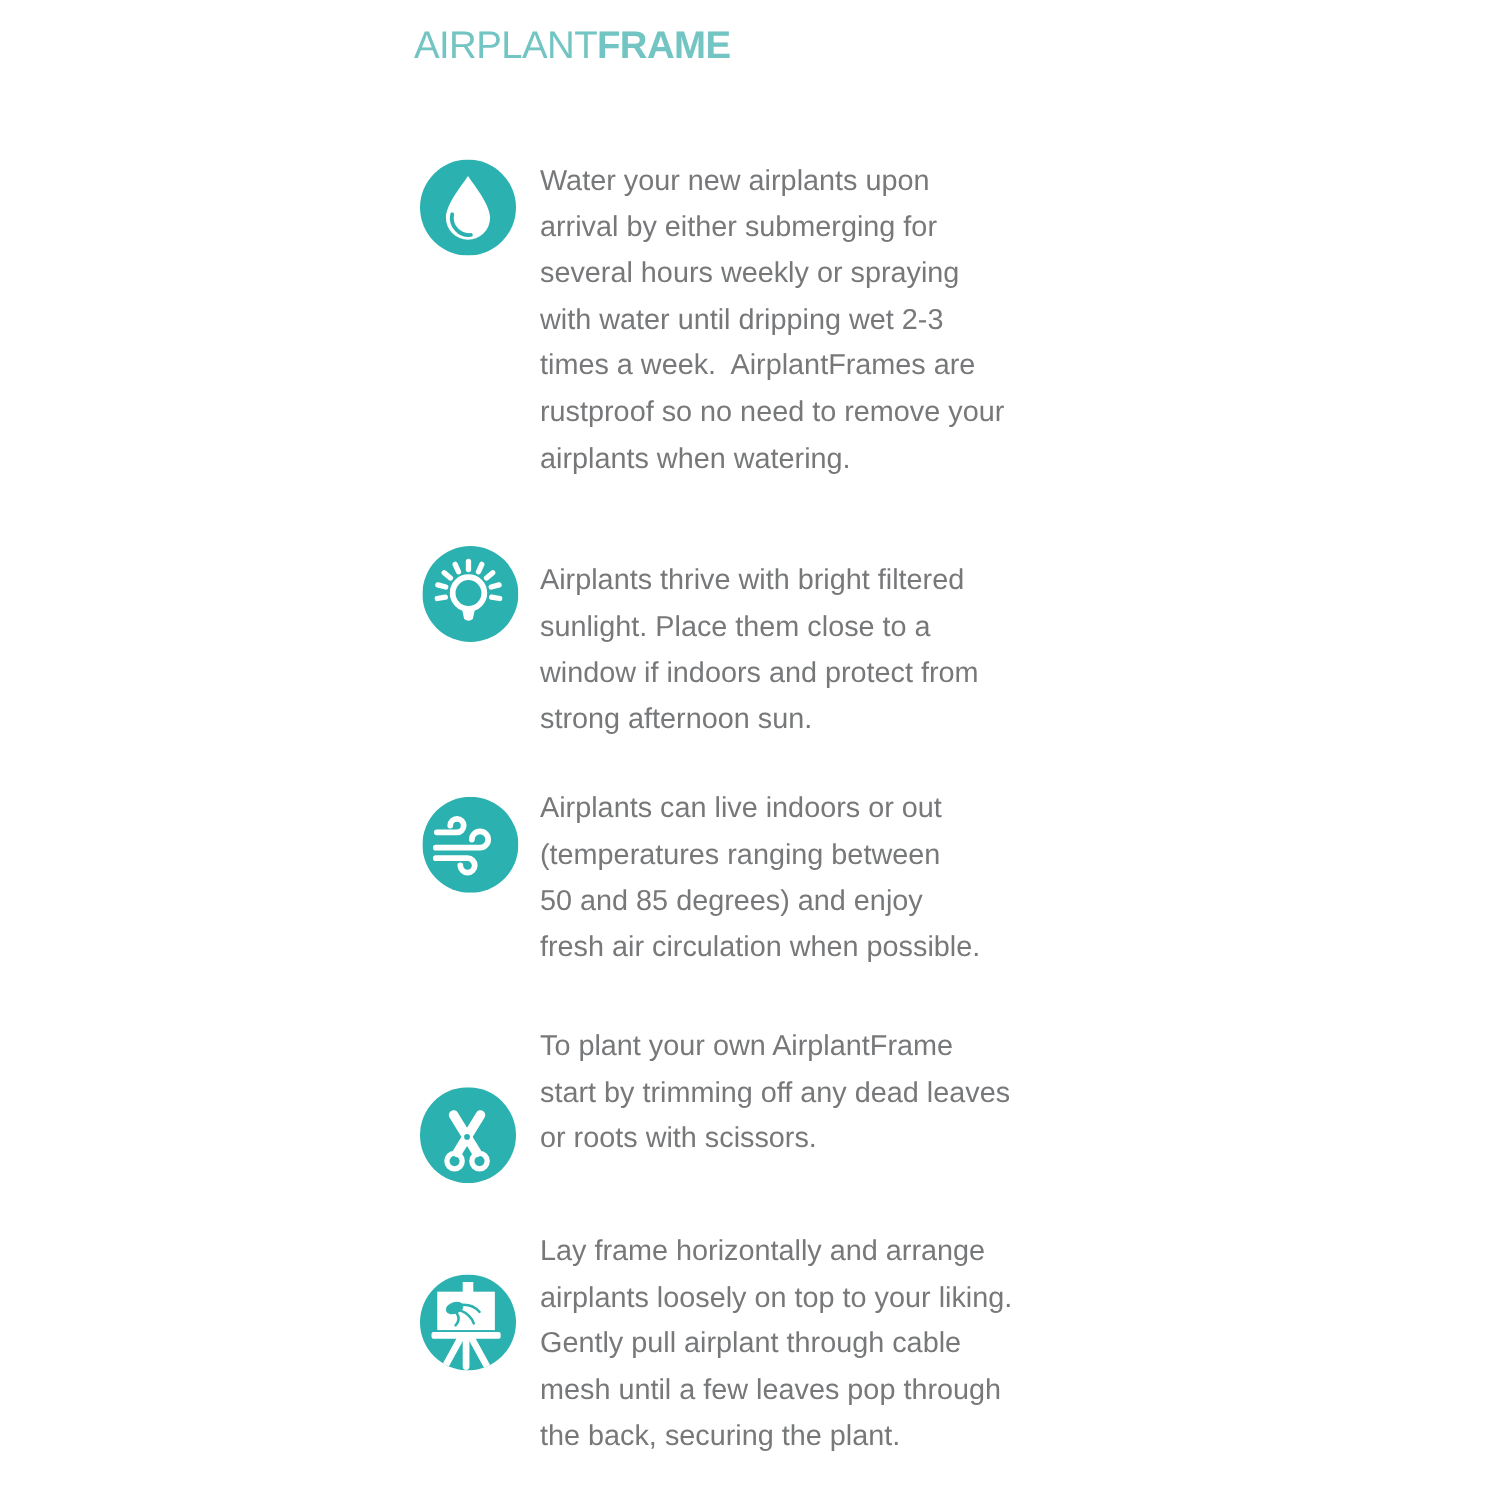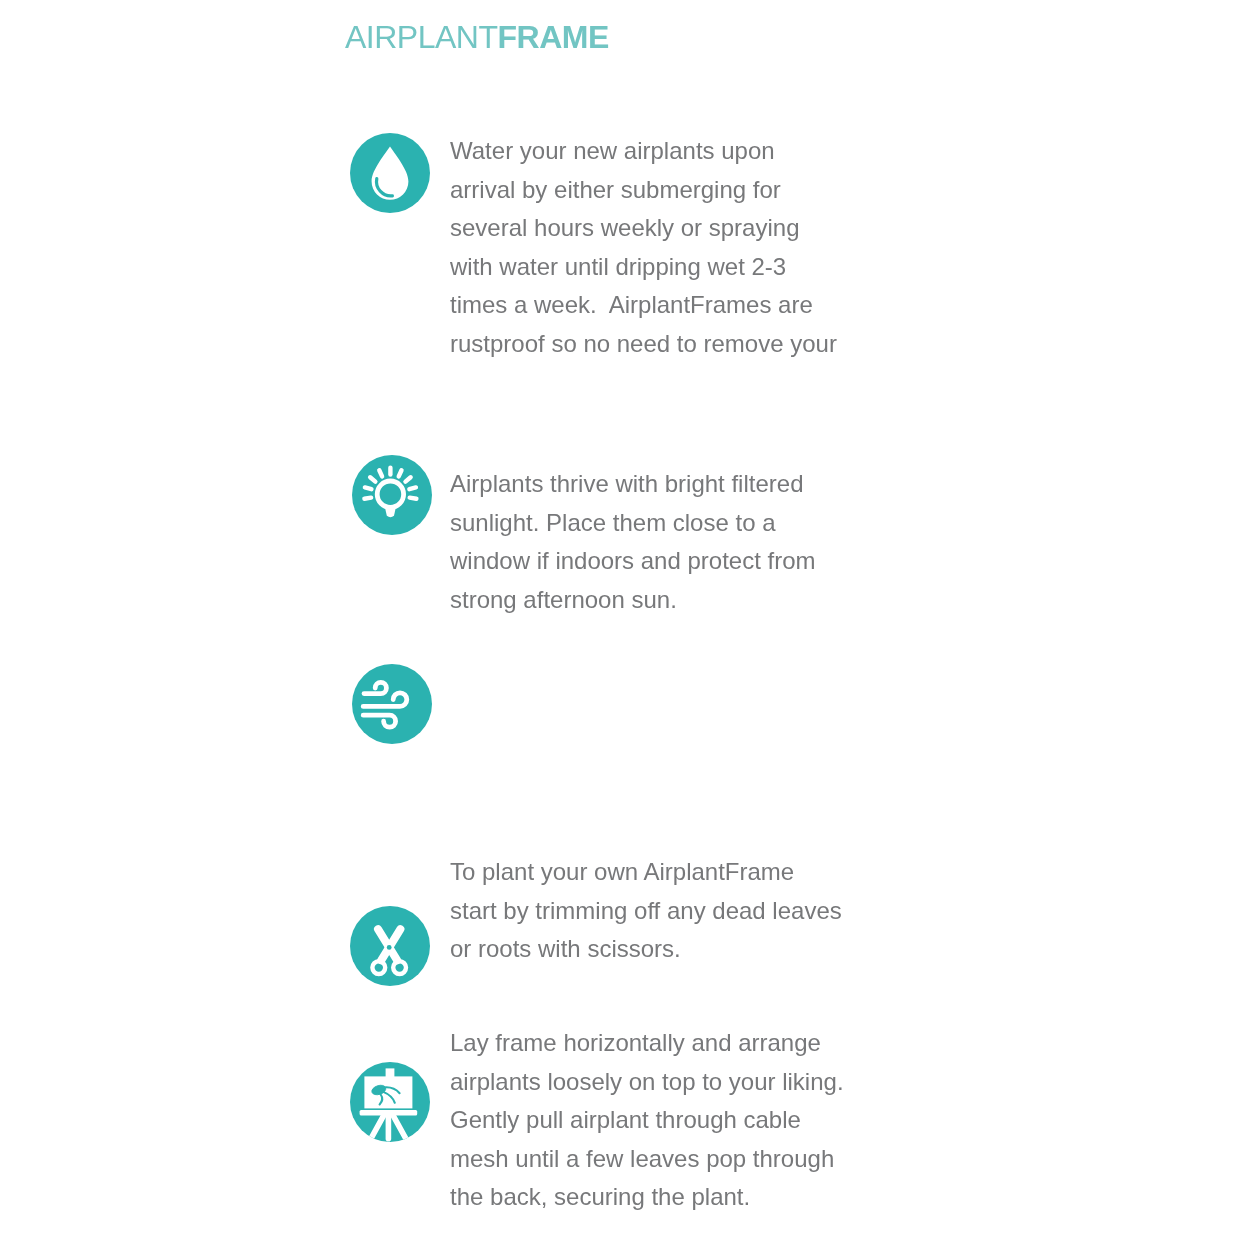--- a/index.html
+++ b/index.html
@@ -72,20 +72,21 @@
       <path d="M33.5 57 A18 18 0 0 0 53 78.5" fill="none" class="stroke-teal" stroke-width="4" stroke-linecap="round" stroke="#2bb2b0"></path>
     </svg>
   </div>
   <div class="text-block" id="text-water">
       <div class="line">Water your new airplants upon</div>
       <div class="line">arrival by either submerging for</div>
       <div class="line">several hours weekly or spraying</div>
       <div class="line">with water until dripping wet 2-3</div>
       <div class="line">times a week.  AirplantFrames are</div>
       <div class="line">rustproof so no need to remove your</div>
+      <div class="line">airplants when watering.</div>
     </div>
 
   <div class="icon-circle" id="icon-sunlight">
     <svg viewBox="0 0 100 100" aria-hidden="true">
       <circle cx="50" cy="50" r="50" class="fill-teal" fill="#2bb2b0"></circle>
       <circle cx="48" cy="49" r="16.5" fill="none" stroke="#ffffff" stroke-width="6"></circle>
       <path d="M41.5 67 h13 l-2 9 q-4.5 3.5 -9 0 Z" fill="#ffffff"></path>
       <g stroke="#ffffff" stroke-width="5.5" stroke-linecap="round">
         <line x1="23.9" y1="53.3" x2="15.5" y2="54.7"></line>
         <line x1="24.3" y1="42.7" x2="16.1" y2="40.5"></line>
@@ -109,20 +110,26 @@
   <div class="icon-circle" id="icon-wind">
     <svg viewBox="0 0 100 100" aria-hidden="true">
       <circle cx="50" cy="50" r="50" class="fill-teal" fill="#2bb2b0"></circle>
       <g fill="none" stroke="#ffffff" stroke-width="6" stroke-linecap="round">
         <path d="M15 37 h21 a7 7 0 1 0 -7 -7"></path>
         <path d="M14 53 h46 a8.5 8.5 0 1 0 -8.5 -8.5"></path>
         <path d="M14 64 h33 a7.5 7.5 0 1 1 -7.5 7.5"></path>
       </g>
     </svg>
   </div>
+  <div class="text-block" id="text-wind">
+      <div class="line">Airplants can live indoors or out</div>
+      <div class="line">(temperatures ranging between</div>
+      <div class="line">50 and 85 degrees) and enjoy</div>
+      <div class="line">fresh air circulation when possible.</div>
+    </div>
 
   <div class="icon-circle" id="icon-scissors">
     <svg viewBox="0 0 100 100" aria-hidden="true">
       <circle cx="50" cy="50" r="50" class="fill-teal" fill="#2bb2b0"></circle>
       <g stroke="#ffffff" stroke-width="10" stroke-linecap="round">
         <line x1="35" y1="29" x2="59" y2="68"></line>
         <line x1="63" y1="29" x2="39" y2="68"></line>
       </g>
       <circle cx="36" cy="77" r="8" fill="none" stroke="#ffffff" stroke-width="5.5"></circle>
       <circle cx="62" cy="77" r="8" fill="none" stroke="#ffffff" stroke-width="5.5"></circle>

